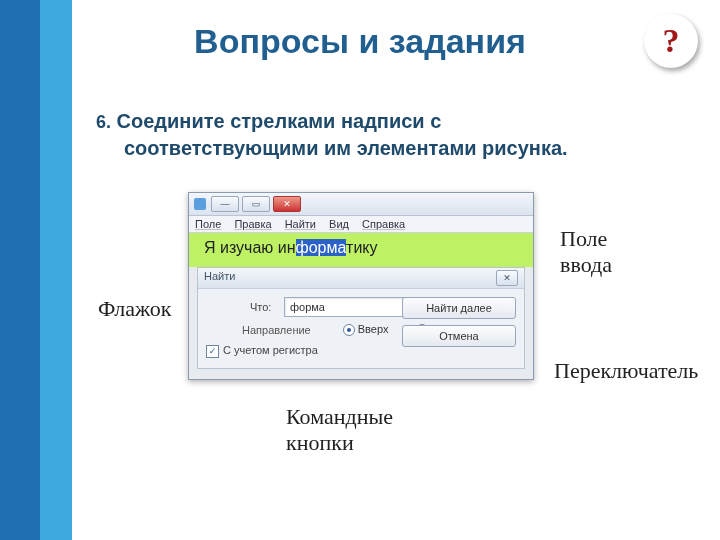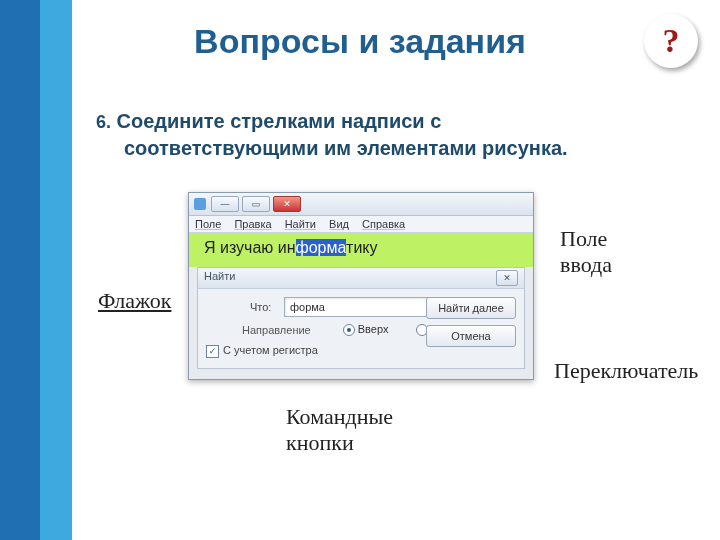--- a/index.html
+++ b/index.html
@@ -190,21 +190,21 @@
   }
   .btn {
     height:20px;
     min-width:72px;
     background:linear-gradient(#fdfdfe,#e4e9f0);
     border:1px solid #97a6bb;
     border-radius:3px;
     font-size:11px;
     color:#333;
     display:flex; align-items:center; justify-content:center;
-    padding:0 8px;
+    padding:0 20px;
   }
   .fieldset {
     display:flex;
     align-items:center;
     gap:28px;
     margin: 6px 0 6px 36px;
     font-size:11px;
   }
   .fieldset .legend { color:#555; margin-right:4px; }
   .radio {
@@ -250,21 +250,21 @@
 <div class="help-badge">
   <span>?</span>
 </div>
 
 <div class="task-text">
   <span class="task-num">6.</span>
   <span>Соедините стрелками надписи с</span>
   <span class="task-indent">соответствующими им элементами рисунка.</span>
 </div>
 
-<div class="ext-label" style="left:98px; top:288px;text-decoration:underline;">Флажок</div>
+<div class="ext-label" style="left:98px; top:296px;">Флажок</div>
 
 <div class="ext-label" style="left:560px; top:226px;">
   <span>Поле</span><br>
   <span>ввода</span>
 </div>
 
 <div class="ext-label" style="left:554px; top:358px;">Переключатель</div>
 
 <div class="ext-label" style="left:286px; top:404px; text-align:left; width:120px;">
   <span>Командные</span><br>

